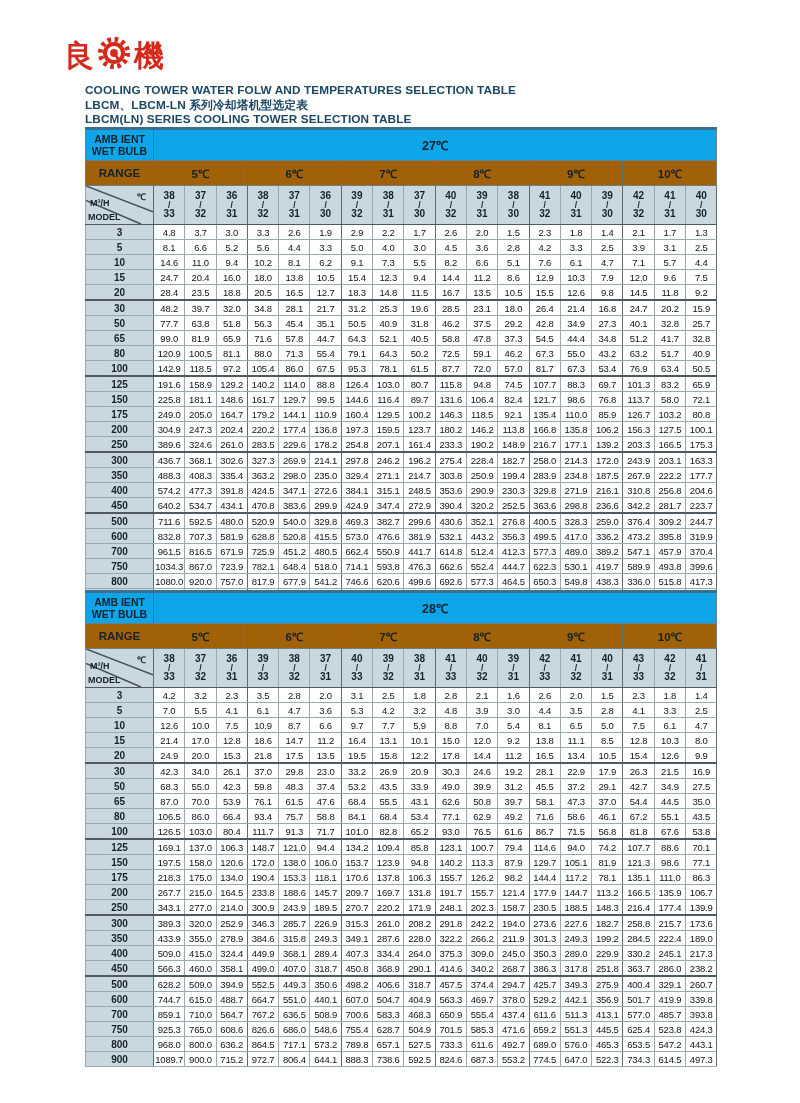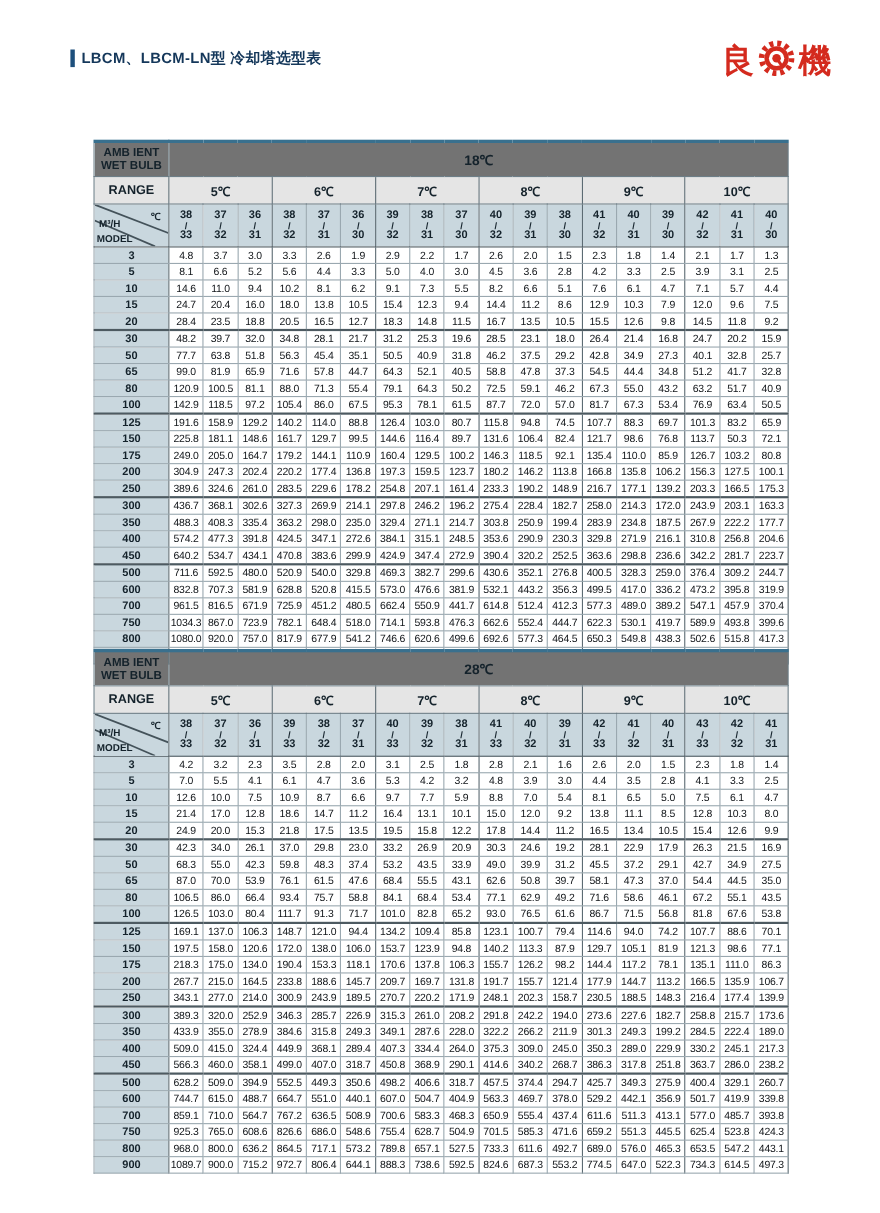--- a/index.html
+++ b/index.html
@@ -18,24 +18,24 @@
   .titles{position:absolute;top:83px;left:85px;color:#1a4763;font-weight:bold;}
   .titles div{font-size:11.8px;line-height:14.6px;letter-spacing:.1px;}
 
   
   table.sel{position:absolute;left:85px;width:631px;border-collapse:collapse;table-layout:fixed;
     border:1px solid #4d5a61;border-top:3px solid #39708e;}
   #table-0{top:127px;}
   #table-1{top:590px;}
   table.sel th,table.sel td{border:1px solid #9aa8b0;padding:0;text-align:center;vertical-align:middle;overflow:hidden;white-space:nowrap;}
   
-  tr.r-amb th{background:#737373;height:30px;}
+  tr.r-amb th{background:#0ea5e9;height:30px;}
   th.c-amb{font-size:10.5px;font-weight:bold;line-height:12px;color:#14222b;}
   th.c-wb{font-size:12.5px;font-weight:bold;color:#14222b;}
-  tr.r-range th{background:#e5e5e5;height:24px;font-size:11.5px;font-weight:bold;color:#14222b;}
+  tr.r-range th{background:#a16207;height:24px;font-size:11.5px;font-weight:bold;color:#14222b;}
   tr.r-temps th{background:#c9d7de;height:38px;font-weight:bold;color:#14222b;}
   th.c-temp span{display:block;font-size:10px;line-height:10px;}
   th.c-temp span.sl{font-size:8.5px;line-height:8px;}
   
   th.c-corner{position:relative;background:#c9d7de;}
   th.c-corner svg{position:absolute;inset:0;width:100%;height:100%;}
   th.c-corner .m3h{position:absolute;left:4px;top:12px;font-size:9px;}
   th.c-corner .degc{position:absolute;right:7px;top:4px;font-size:9px;}
   th.c-corner .model{position:absolute;left:2px;bottom:2px;font-size:9px;}
   
@@ -48,39 +48,40 @@
   tr.gbot th,tr.gbot td{border-bottom:2px solid #4d5a61 !important;}
   tr.r-temps th{border-bottom:1.5px solid #4d5a61 !important;}
   tr.r-amb th,tr.r-range th{border-color:#6d7e87;}
 </style>
 </head>
 <body>
 
 <div class="page">
 
   <div class="top-header">
-    <div class="doc-title-wrap">
-      <span class="title-bar"></span>
-      <span class="doc-title">LBCM、LBCM-LN型  冷却塔选型表</span>
-    </div>
     <div class="logo">
       <span>良</span>
       <span class="gear">
         <svg width="34" height="34" viewBox="0 0 40 40">
           <circle cx="20" cy="20" r="16" fill="none" stroke="#d42a1e" stroke-width="6" stroke-dasharray="4.2 4.2"></circle>
           <circle cx="20" cy="20" r="13" fill="#d42a1e"></circle>
           <circle cx="20" cy="20" r="8.2" fill="#ffffff"></circle>
           <circle cx="20" cy="20" r="4.6" fill="#d42a1e"></circle>
           <rect x="18.4" y="24" width="3.2" height="8" fill="#d42a1e" transform="rotate(-35 20 20)"></rect>
         </svg>
       </span>
       <span>機</span>
     </div>
   </div>
 
+  <div class="titles">
+    <div>COOLING TOWER WATER FOLW AND TEMPERATURES SELECTION TABLE</div>
+    <div>LBCM、LBCM-LN 系列冷却塔机型选定表</div>
+    <div>LBCM(LN) SERIES COOLING TOWER SELECTION TABLE</div>
+  </div>
 
   <table class="sel" id="table-0">
       <colgroup>
         <col style="width:68px">
         <col style="width:31.3px">
         <col style="width:31.3px">
         <col style="width:31.3px">
         <col style="width:31.3px">
         <col style="width:31.3px">
         <col style="width:31.3px">
@@ -93,21 +94,21 @@
         <col style="width:31.3px">
         <col style="width:31.3px">
         <col style="width:31.3px">
         <col style="width:31.3px">
         <col style="width:31.3px">
         <col style="width:31.3px">
       </colgroup>
       <tbody>
         <tr class="r-amb">
           <th class="c-amb">AMB IENT<br>WET BULB</th>
-          <th class="c-wb" colspan="18">18℃</th>
+          <th class="c-wb" colspan="18">27℃</th>
         </tr>
         <tr class="r-range">
           <th class="c-range-label">RANGE</th>
           <th colspan="3" class="c-range gend">5℃</th>
           <th colspan="3" class="c-range gend">6℃</th>
           <th colspan="3" class="c-range gend">7℃</th>
           <th colspan="3" class="c-range gend">8℃</th>
           <th colspan="3" class="c-range gend">9℃</th>
           <th colspan="3" class="c-range">10℃</th>
         </tr>
@@ -454,21 +455,21 @@
           <td class="c-val">144.6</td>
           <td class="c-val">116.4</td>
           <td class="c-val gend">89.7</td>
           <td class="c-val">131.6</td>
           <td class="c-val">106.4</td>
           <td class="c-val gend">82.4</td>
           <td class="c-val">121.7</td>
           <td class="c-val">98.6</td>
           <td class="c-val gend">76.8</td>
           <td class="c-val">113.7</td>
-          <td class="c-val">50.3</td>
+          <td class="c-val">58.0</td>
           <td class="c-val gend">72.1</td>
         </tr>
         <tr class="r-data">
           <th class="c-model">175</th>
           <td class="c-val">249.0</td>
           <td class="c-val">205.0</td>
           <td class="c-val gend">164.7</td>
           <td class="c-val">179.2</td>
           <td class="c-val">144.1</td>
           <td class="c-val gend">110.9</td>
@@ -705,21 +706,21 @@
           <td class="c-val gend">541.2</td>
           <td class="c-val">746.6</td>
           <td class="c-val">620.6</td>
           <td class="c-val gend">499.6</td>
           <td class="c-val">692.6</td>
           <td class="c-val">577.3</td>
           <td class="c-val gend">464.5</td>
           <td class="c-val">650.3</td>
           <td class="c-val">549.8</td>
           <td class="c-val gend">438.3</td>
-          <td class="c-val">502.6</td>
+          <td class="c-val">336.0</td>
           <td class="c-val">515.8</td>
           <td class="c-val gend">417.3</td>
         </tr>
         <tr class="r-data">
           <th class="c-model">900</th>
           <td class="c-val">1281.8</td>
           <td class="c-val">1032.0</td>
           <td class="c-val gend">851.5</td>
           <td class="c-val">920.2</td>
           <td class="c-val">762.2</td>

